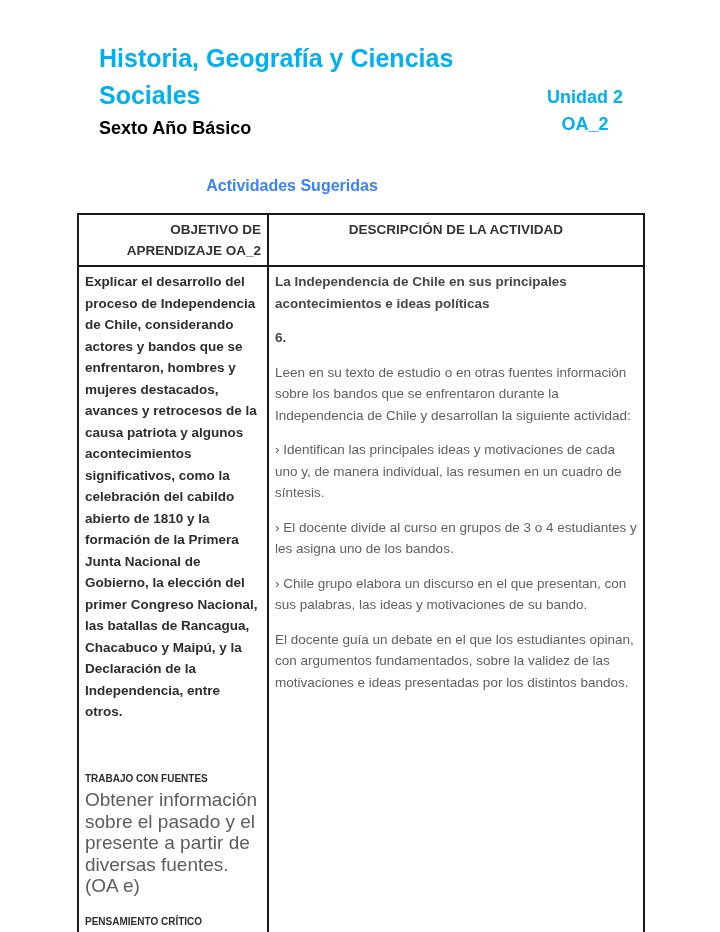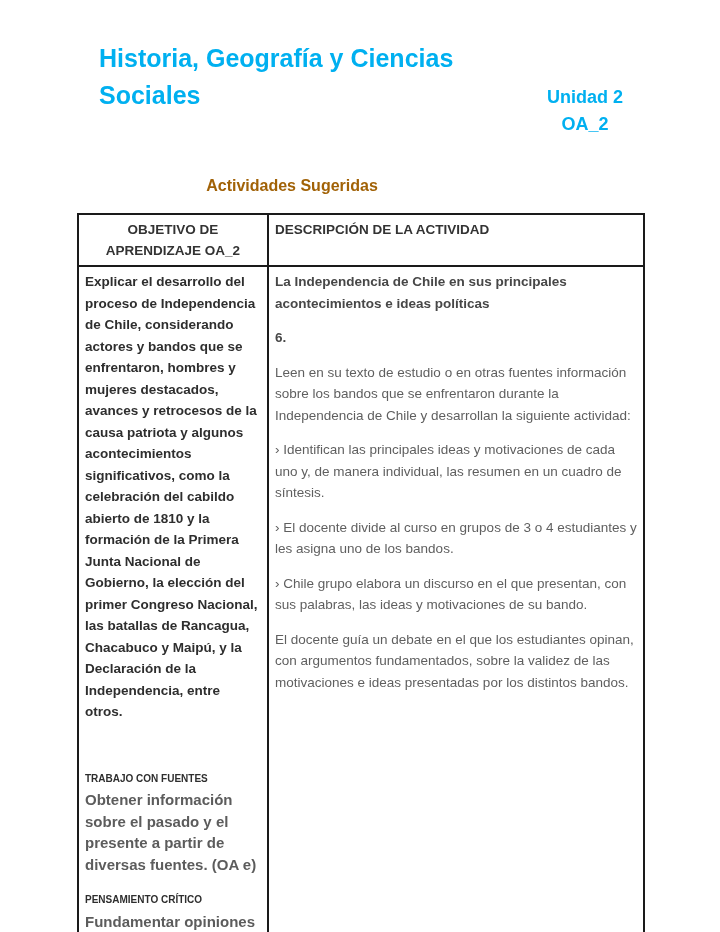--- a/index.html
+++ b/index.html
@@ -32,21 +32,21 @@
     position: absolute; top: 84px; right: 97px;
     text-align: center;
     color: #00b0f0;
     font-size: 18px; font-weight: bold;
     line-height: 27px;
   }
   
   .section-title {
     position: absolute; top: 177px; left: 0; width: 584px;
     text-align: center;
-    color: #a16207;
+    color: #3b82f6;
     font-size: 16px; font-weight: bold;
   }
   
   table.activities {
     position: absolute; left: 77px; top: 213px;
     width: 566px; height: 625px;
     border-collapse: collapse;
     table-layout: fixed;
   }
   table.activities td, table.activities th {
@@ -56,38 +56,38 @@
     overflow: hidden;
   }
   th.col-objective { width: 190px; }
   th.col-description { width: 376px; }
   tr.head-row th {
     height: 49px;
     font-size: 13.5px; font-weight: bold;
     color: #333333;
     line-height: 21px;
   }
-  th.col-objective { text-align: center; }
-  th.col-description { text-align: left; }
+  th.col-objective { text-align: right; }
+  th.col-description { text-align: center; }
   tr.body-row td { height: 576px; }
   
   .objective-main {
     color: #2e2e2e;
     font-size: 13.5px; font-weight: bold;
     line-height: 21.5px;
   }
   .obj-heading {
     color: #2e2e2e;
     font-size: 10px; font-weight: bold;
     line-height: 21.5px;
   }
   .obj-sources-heading { margin-top: 45px; }
   .obj-text {
     color: #5c5c5c;
-    font-size: 15px; font-weight: bold;
+    font-size: 19px; font-weight: normal;
     line-height: 21.5px;
   }
   .obj-critical-heading { margin-top: 14px; }
   
   .activity-heading {
     color: #474747;
     font-size: 13.5px; font-weight: bold;
     line-height: 21.5px;
   }
   .activity-number {
@@ -103,20 +103,21 @@
     margin-top: 13px;
   }
 </style>
 </head>
 <body>
 
 <div class="page">
 
   <div class="header">
     <div class="app-title">Historia, Geografía y Ciencias Sociales</div>
+    <div class="subtitle">Sexto Año Básico</div>
   </div>
 
   <div class="header-right">
     <div>Unidad 2</div>
     <div>OA_2</div>
   </div>
 
   <div class="section-title">Actividades Sugeridas</div>
 
   <table class="activities">

